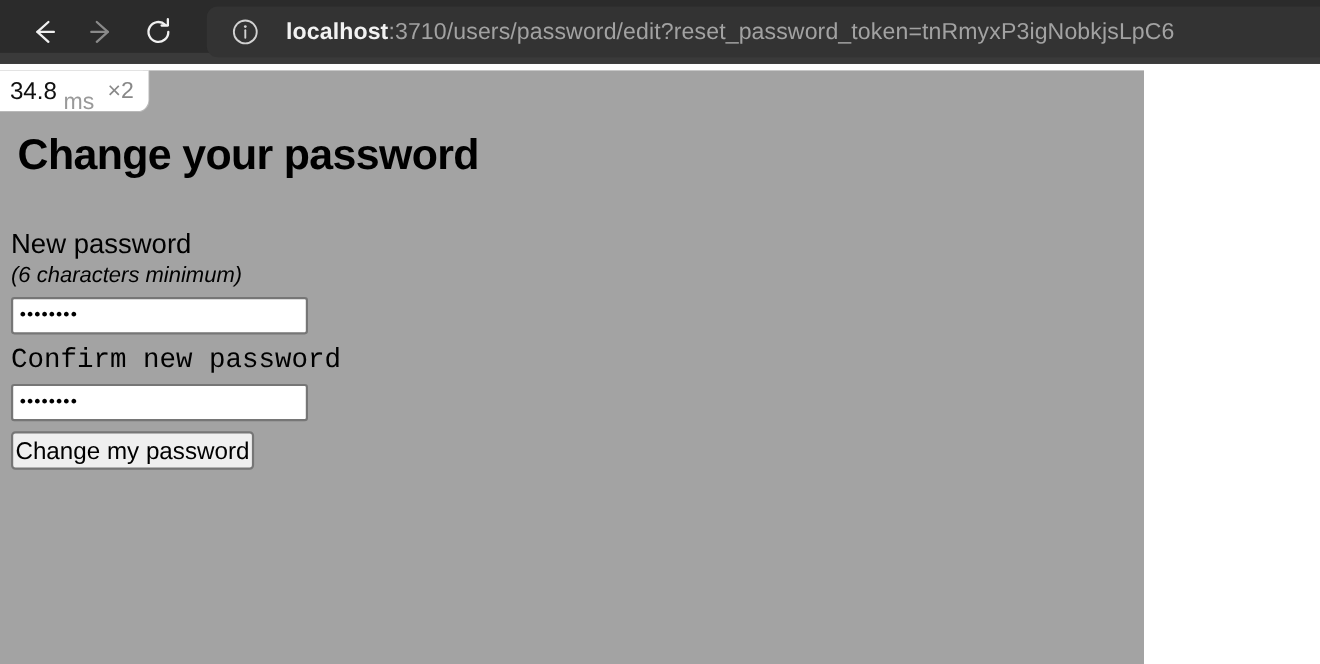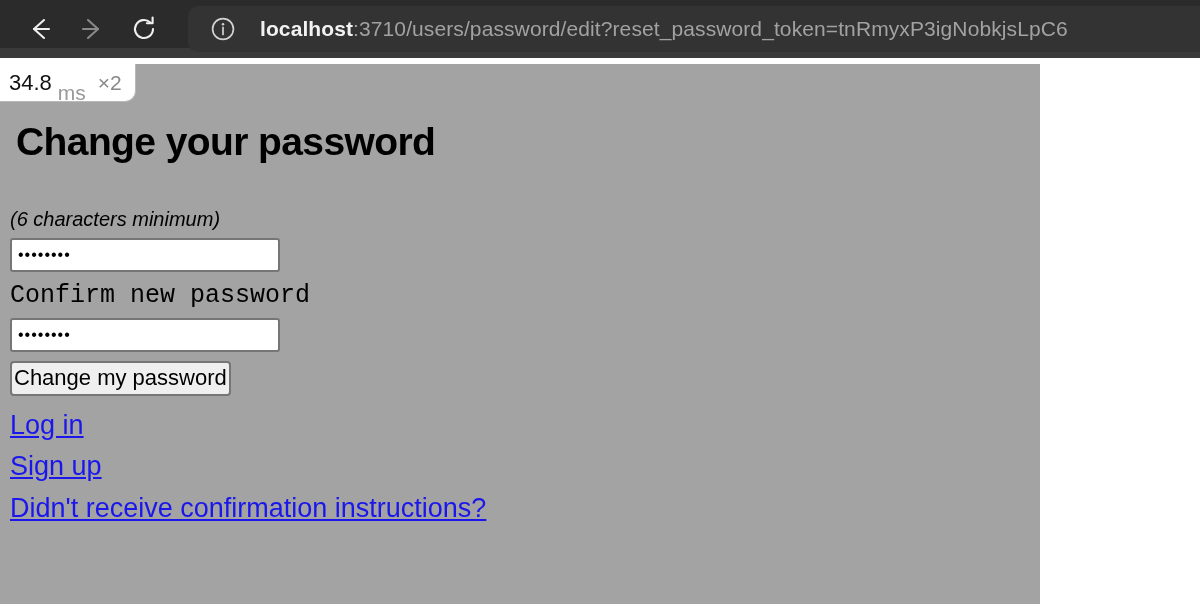--- a/index.html
+++ b/index.html
@@ -218,29 +218,25 @@
     <span class="profiler-unit">ms</span>
     <span class="profiler-count">×2</span>
   </div>
 
   <div class="content">
 
     <h1 class="page-title">Change your password</h1>
 
     <form class="form-block">
 
+      <div class="field-label">New password</div>
       <div class="field-hint">(6 characters minimum)</div>
       <input class="text-input" type="password" value="password" style="">
 
       <div class="field-label label-gap">Confirm new password</div>
       <input class="text-input" type="password" value="password" style="">
 
       <button type="button" class="submit-button">Change my password</button>
     </form>
 
-    <div class="links">
-      <a href="#">Log in</a>
-      <a href="#">Sign up</a>
-      <a href="#">Didn't receive confirmation instructions?</a>
-    </div>
 
   </div>
 </div>
 
 </body></html>

